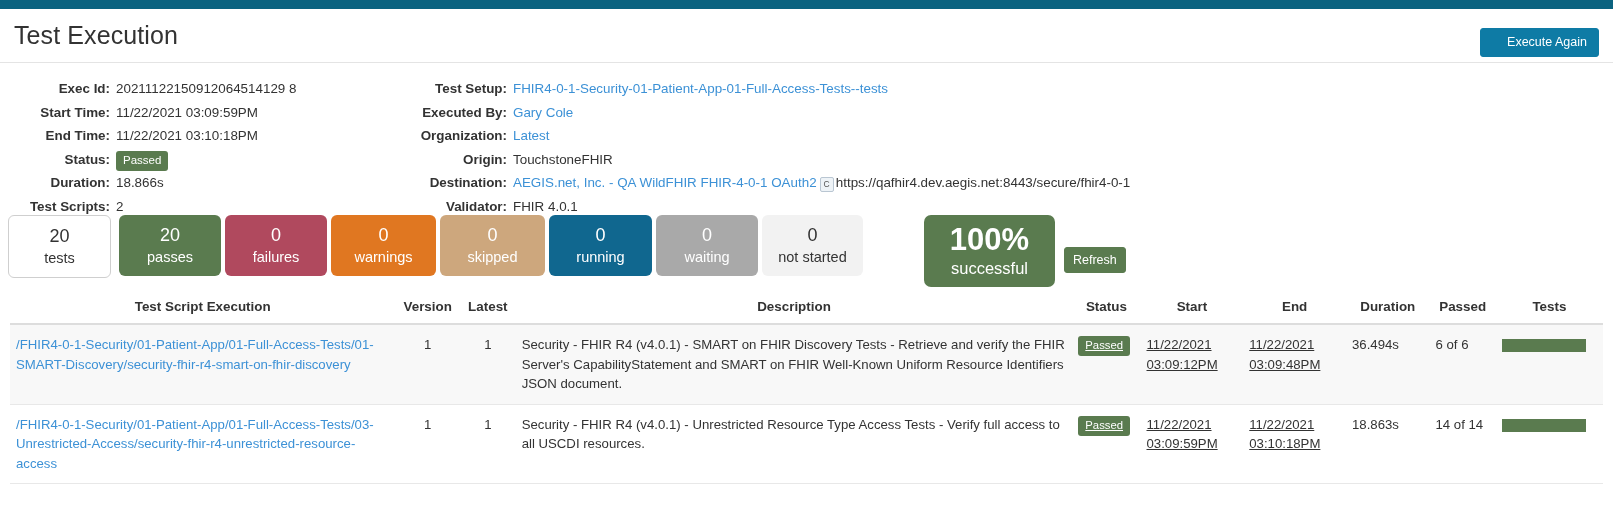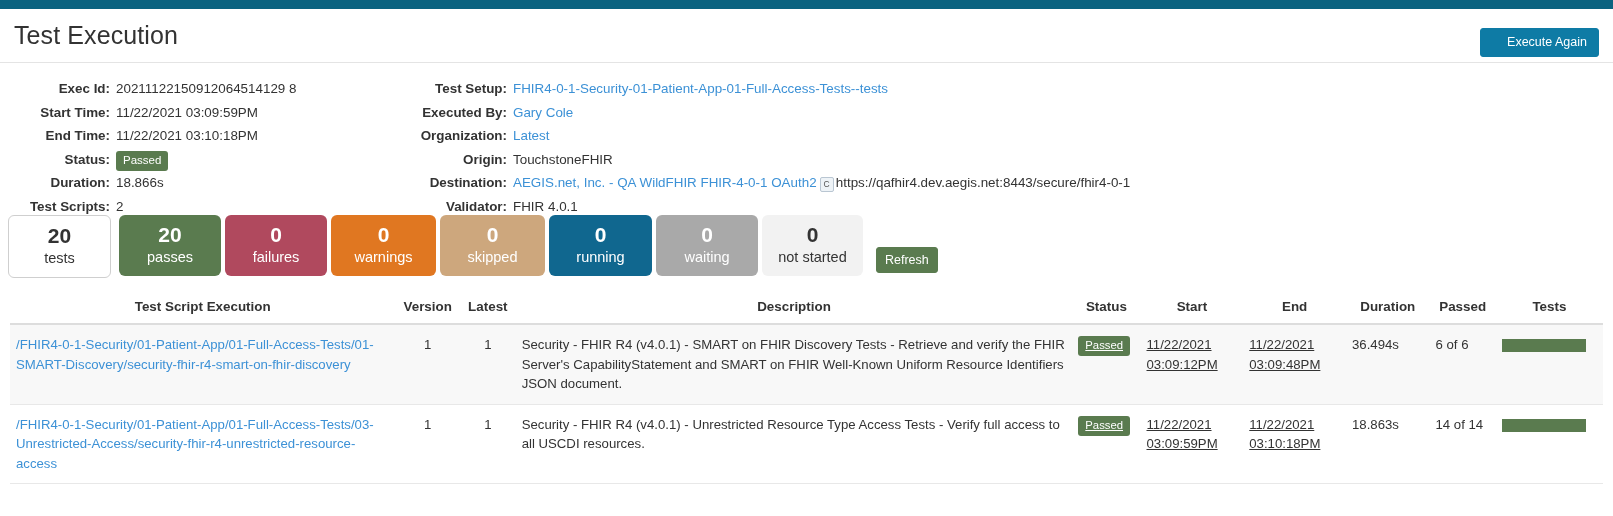--- a/index.html
+++ b/index.html
@@ -106,21 +106,21 @@
     align-items: flex-start;
   }
   .tile {
     border-radius: 6px;
     color: #fff;
     text-align: center;
     padding: 8px 0 9px 0;
     margin-right: 4px;
     height: 61px;
   }
-  .tile .num { font-size: 21px; line-height: 24px; font-weight: 700; }
+  .tile .num { font-size: 18px; line-height: 24px; font-weight: 400; }
   .tile .lbl { font-size: 14.5px; line-height: 20px; }
   .tile-tests {
     width: 103px;
     background: #fff;
     color: #333;
     border: 1px solid #cfcfcf;
     margin-right: 8px;
     height: 63px;
   }
   .tile-passes    { width: 102px; background: #5a7b4f; }
@@ -320,20 +320,24 @@
     </div>
     <div class="tile tile-waiting">
       <div class="num">0</div>
       <div class="lbl">waiting</div>
     </div>
     <div class="tile tile-notstarted">
       <div class="num">0</div>
       <div class="lbl">not started</div>
     </div>
 
+    <div class="tile-pct">
+      <div class="num">100%</div>
+      <div class="lbl">successful</div>
+    </div>
     <button class="refresh-btn">Refresh</button>
   </div>
 
   <div class="tbl-wrap">
     <table class="results">
       <thead>
         <tr>
           <th class="col-script">Test Script Execution</th>
           <th class="col-version">Version</th>
           <th class="col-latest">Latest</th>

